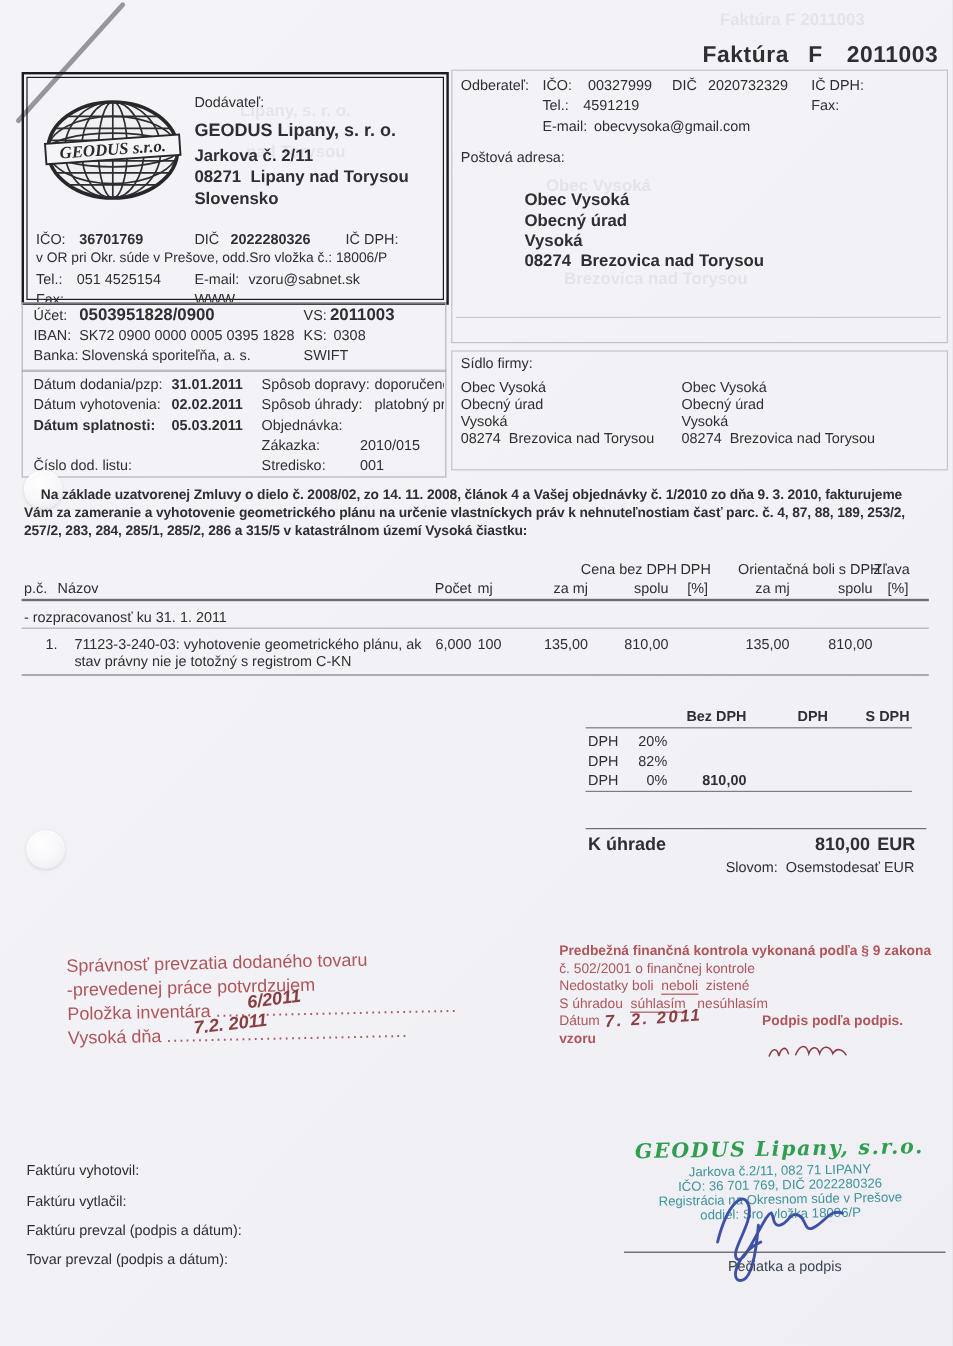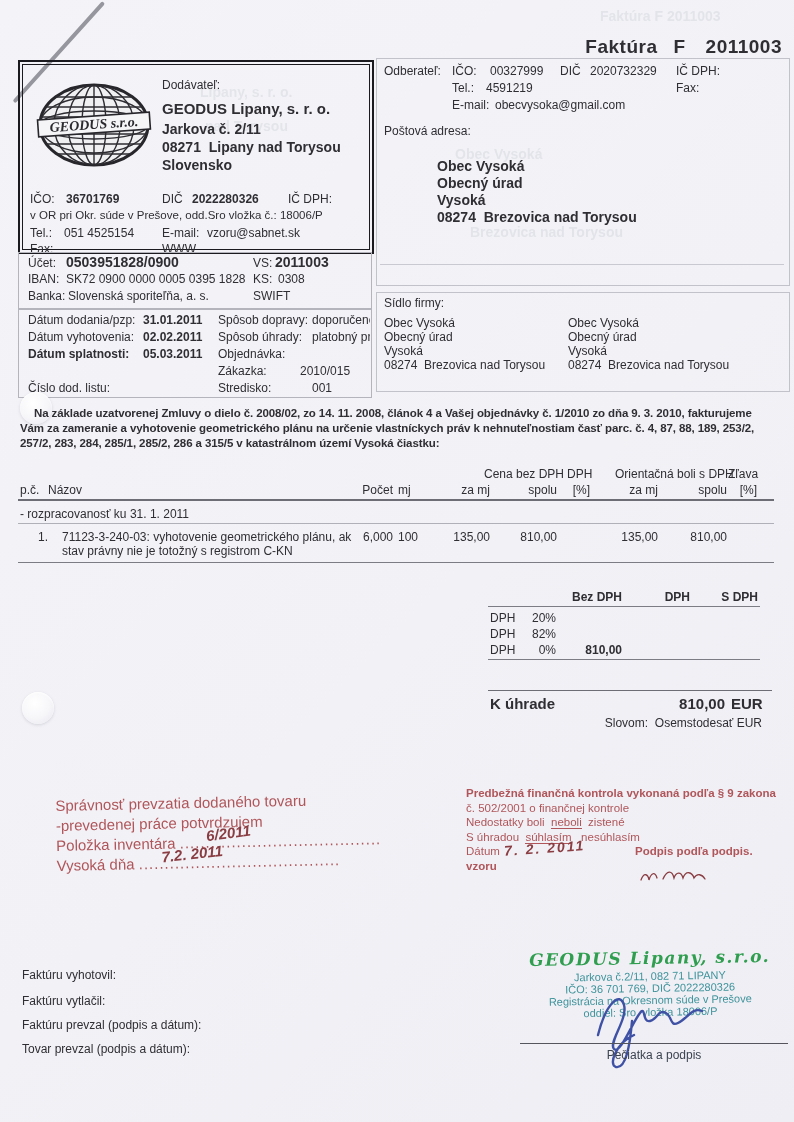--- a/index.html
+++ b/index.html
@@ -111,21 +111,21 @@
   <div class="abs t12 b" style="left:143px;top:330px;">02.02.2011</div>
   <div class="abs t12" style="left:218px;top:330px;">Spôsob úhrady:</div>
   <div class="abs t12" style="left:312px;top:330px;width:58px;overflow:hidden;white-space:nowrap;">platobný príkaz</div>
   <div class="abs t12" style="left:28px;top:347px;font-weight:bold;">Dátum splatnosti:</div>
   <div class="abs t12 b" style="left:143px;top:347px;">05.03.2011</div>
   <div class="abs t12" style="left:218px;top:347px;">Objednávka:</div>
   <div class="abs t12" style="left:218px;top:364px;">Zákazka:</div>
   <div class="abs t12" style="left:300px;top:364px;">2010/015</div>
   <div class="abs t12" style="left:28px;top:381px;">Číslo dod. listu:</div>
   <div class="abs t12" style="left:218px;top:381px;">Stredisko:</div>
-  <div class="abs t12" style="left:312px;top:381px;">001</div>
+  <div class="abs t12" style="left:300px;top:381px;">001</div>
 
   <div class="box" style="left:376px;top:58px;width:412px;height:226px;border-color:#c2c2ca;"></div>
   <div class="hrl" style="left:380px;top:264px;width:404px;"></div>
 
   <div class="abs t12" style="left:384px;top:64px;">Odberateľ:</div>
   <div class="abs t12" style="left:452px;top:64px;">IČO:</div>
   <div class="abs t12" style="left:490px;top:64px;">00327999</div>
   <div class="abs t12" style="left:560px;top:64px;">DIČ</div>
   <div class="abs t12" style="left:590px;top:64px;">2020732329</div>
   <div class="abs t12" style="left:676px;top:64px;">IČ DPH:</div>

